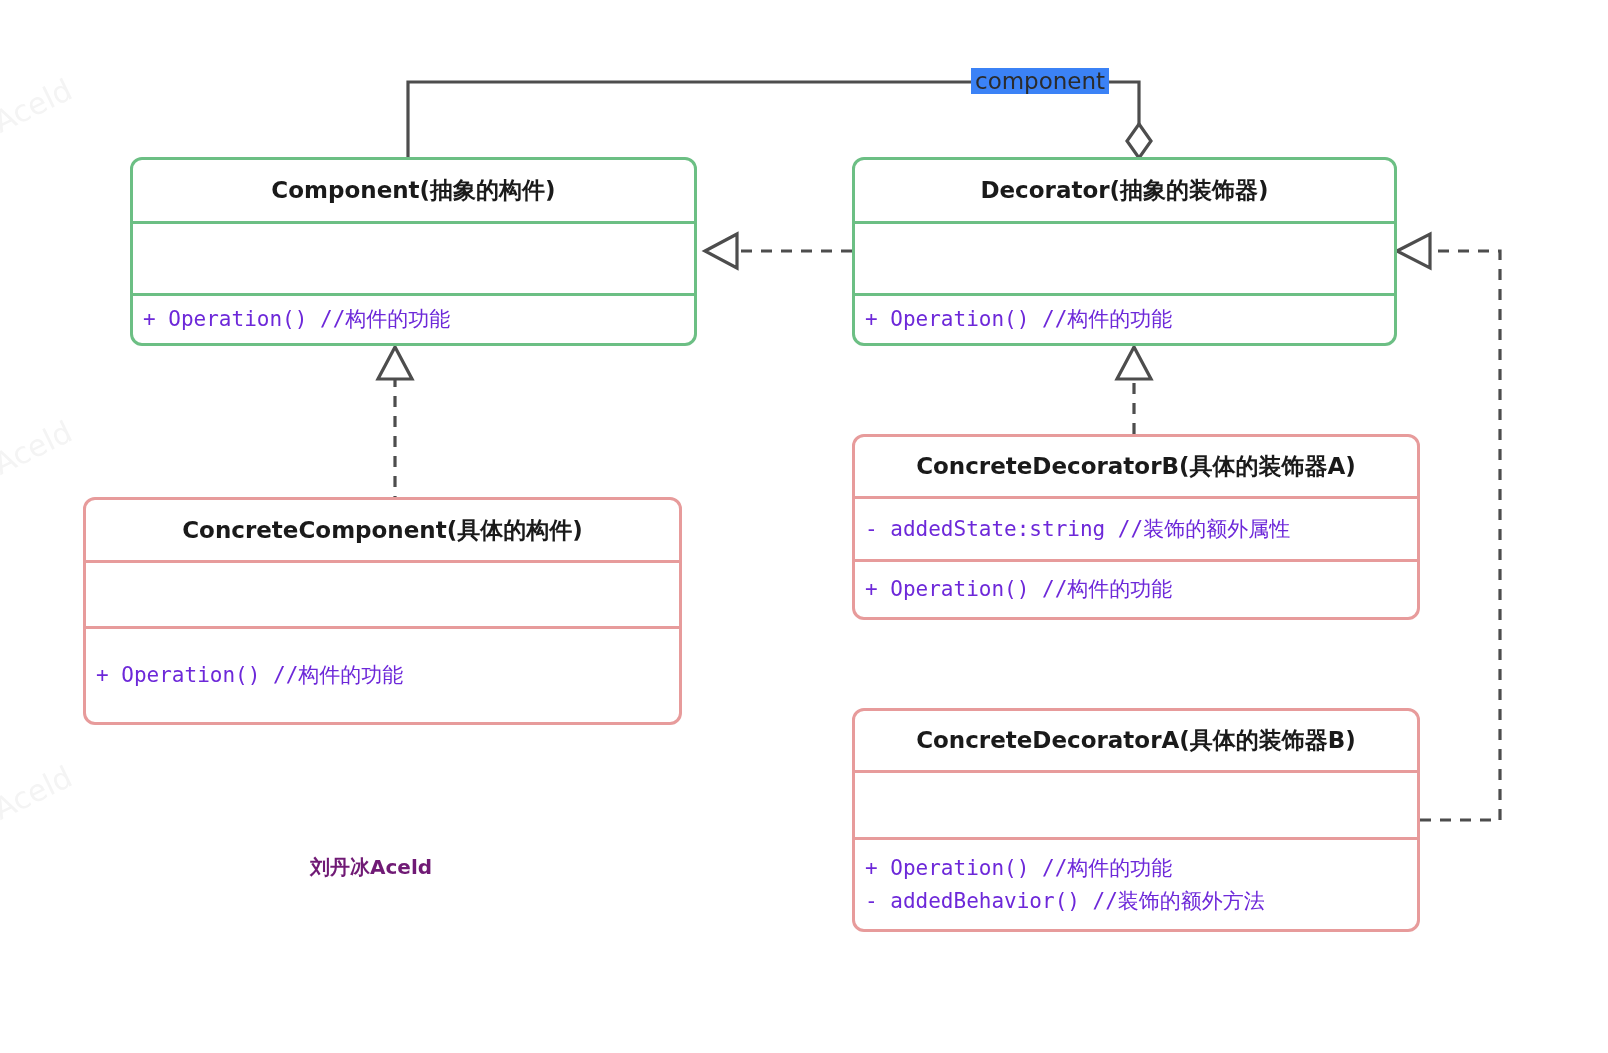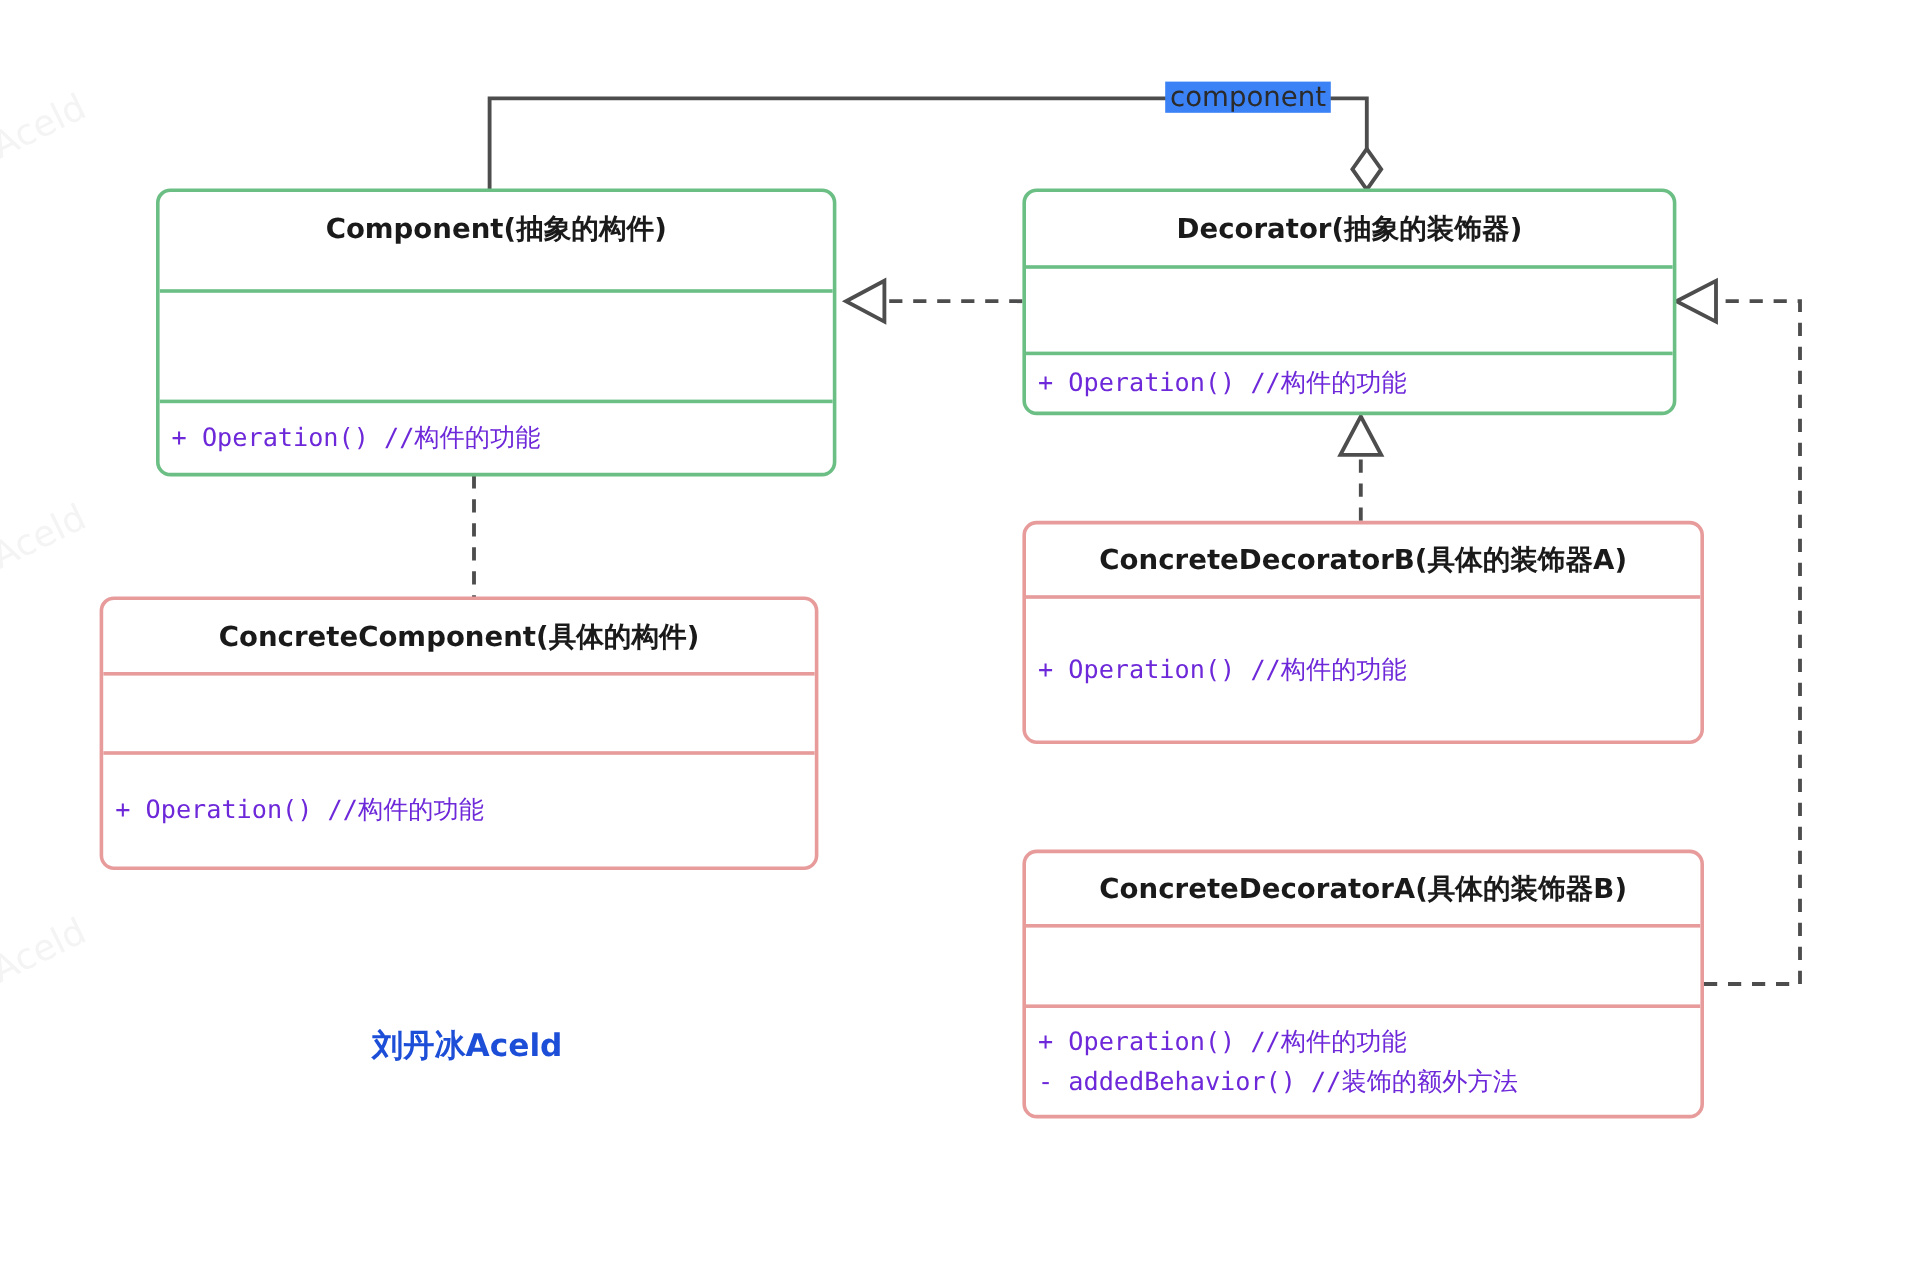--- a/index.html
+++ b/index.html
@@ -83,23 +83,23 @@
     color: #2b2b2b;
     background: #3b82f6;
     padding: 0 4px;
     white-space: nowrap;
   }
 
   
   .wm-center {
     position: absolute;
     font-family: "DejaVu Sans", "Liberation Sans", sans-serif;
-    font-size: 26px;
+    font-size: 20px;
     font-weight: bold;
-    color: #1d4ed8;
+    color: #701a75;
     white-space: nowrap;
   }
   .wm-edge {
     position: absolute;
     font-family: "DejaVu Sans", "Liberation Sans", sans-serif;
     font-size: 30px;
     color: #f4f4f4;
     white-space: nowrap;
     transform: rotate(-26deg);
     transform-origin: left top;
@@ -134,21 +134,21 @@
     </g>
 
     <g>
       <path d="M 1420 820 L 1500 820 L 1500 251 L 1431 251" fill="none" stroke="#4d4d4d" stroke-width="3.2" stroke-dasharray="11 9" stroke-linecap="butt"></path>
       <polygon points="1397,251 1430,234 1430,268" fill="#ffffff" stroke="#4d4d4d" stroke-width="3.2" stroke-linejoin="miter"></polygon>
     </g>
   </svg>
 
   <div class="edge-label" style="left:971px; top:68px;">component</div>
 
-  <div class="uml-box green" style="left:130px; top:157px; width:567px; height:240px;gap:20px;">
+  <div class="uml-box green" style="left:130px; top:157px; width:567px; height:189px;">
     <div class="uml-title" style="height:61px;">Component(抽象的构件)</div>
     <div class="uml-compartment empty" style="height:72px;"></div>
     <div class="uml-compartment" style="flex:1;">
       <div class="uml-row">+ Operation() //构件的功能</div>
     </div>
   </div>
 
   <div class="uml-box green" style="left:852px; top:157px; width:545px; height:189px;">
     <div class="uml-title" style="height:61px;">Decorator(抽象的装饰器)</div>
     <div class="uml-compartment empty" style="height:72px;"></div>
@@ -160,20 +160,23 @@
   <div class="uml-box red" style="left:83px; top:497px; width:599px; height:228px;">
     <div class="uml-title" style="height:60px;">ConcreteComponent(具体的构件)</div>
     <div class="uml-compartment empty" style="height:66px;"></div>
     <div class="uml-compartment" style="flex:1;">
       <div class="uml-row">+ Operation() //构件的功能</div>
     </div>
   </div>
 
   <div class="uml-box red" style="left:852px; top:434px; width:568px; height:186px;">
     <div class="uml-title" style="height:59px;">ConcreteDecoratorB(具体的装饰器A)</div>
+    <div class="uml-compartment" style="height:63px;">
+      <div class="uml-row">- addedState:string //装饰的额外属性</div>
+    </div>
     <div class="uml-compartment" style="flex:1;">
       <div class="uml-row">+ Operation() //构件的功能</div>
     </div>
   </div>
 
   <div class="uml-box red" style="left:852px; top:708px; width:568px; height:224px;">
     <div class="uml-title" style="height:59px;">ConcreteDecoratorA(具体的装饰器B)</div>
     <div class="uml-compartment empty" style="height:67px;"></div>
     <div class="uml-compartment" style="flex:1;">
       <div class="uml-row">+ Operation() //构件的功能</div>

